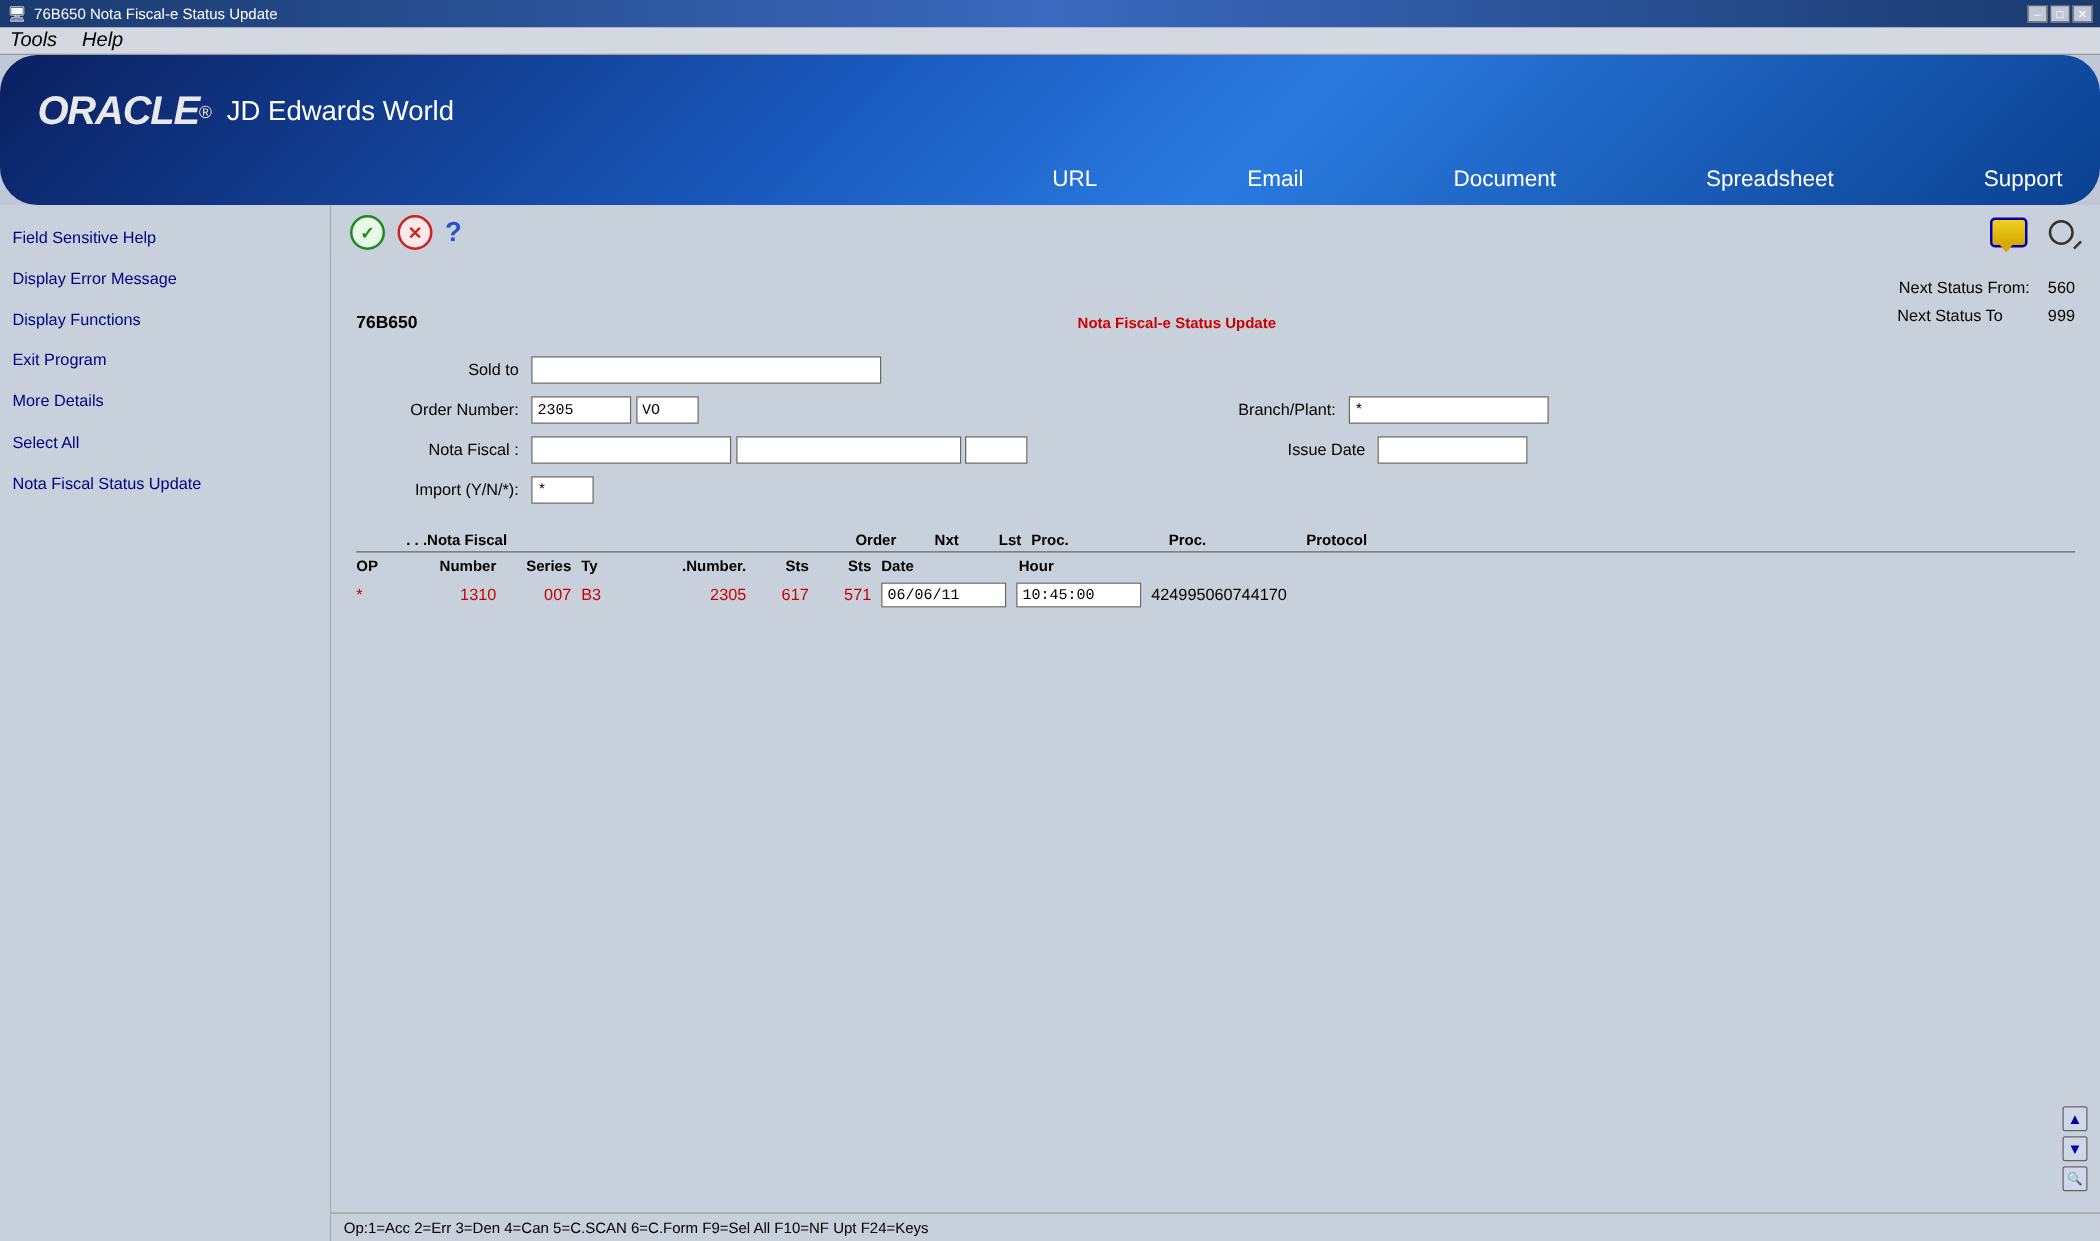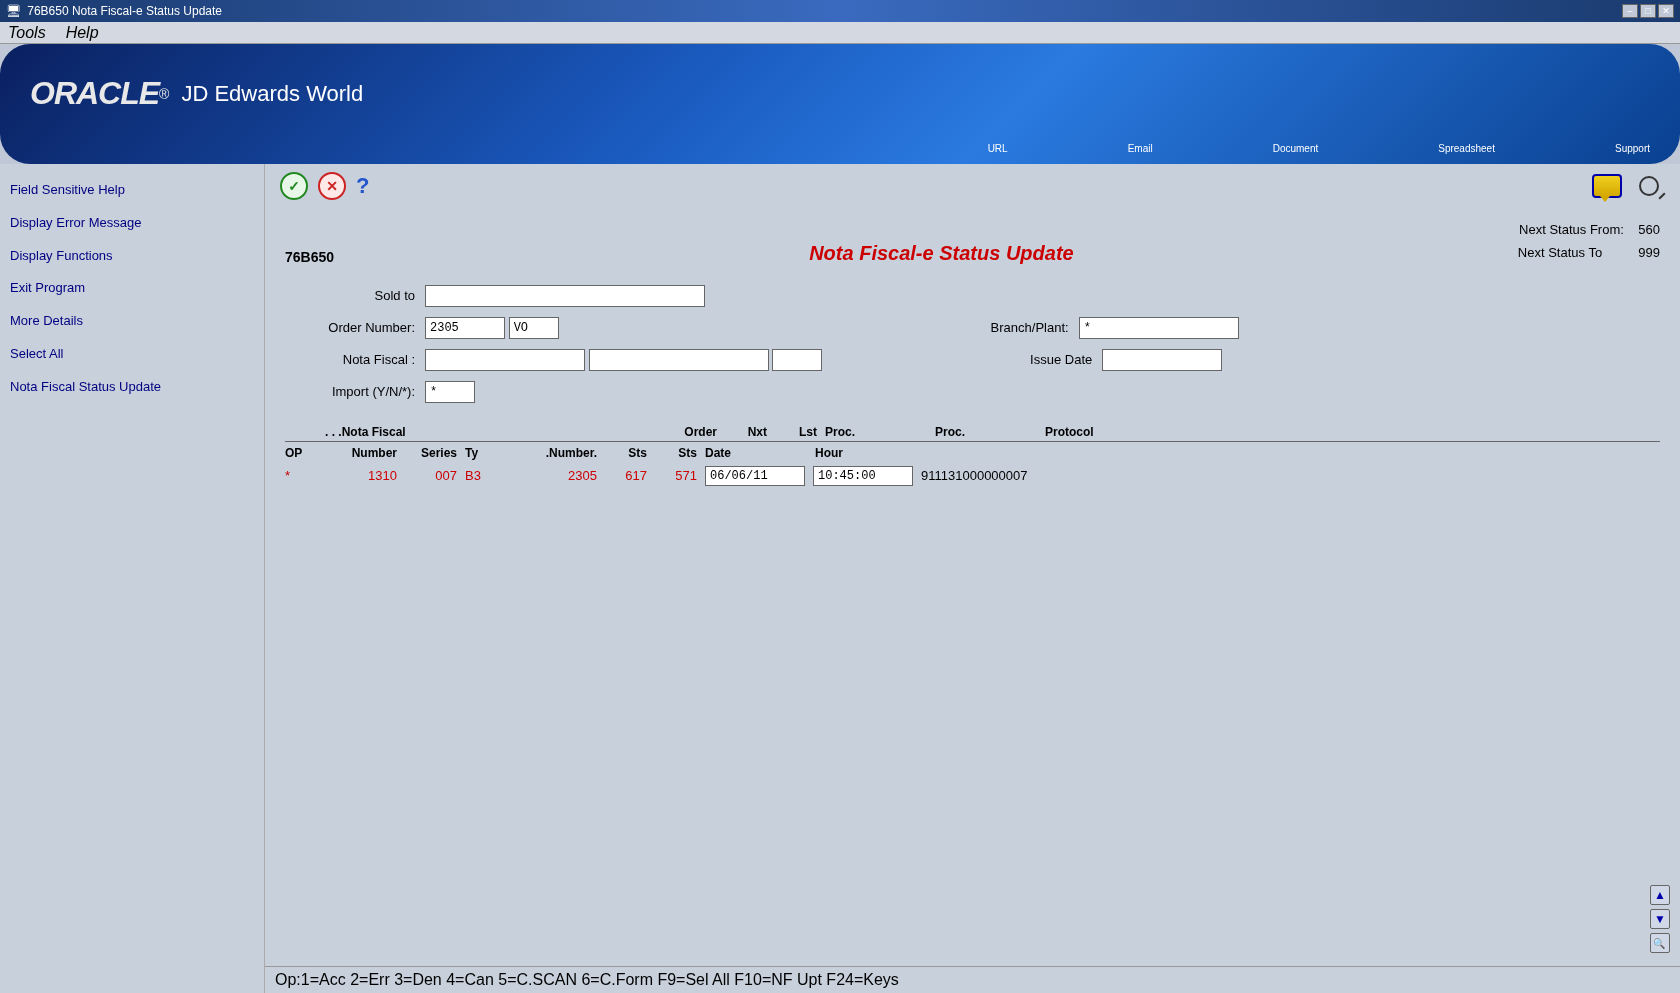--- a/index.html
+++ b/index.html
@@ -99,21 +99,21 @@
     }
     #header-nav {
       display: flex;
       justify-content: flex-end;
       align-items: center;
       padding: 0 30px 10px 0;
       gap: 120px;
     }
     .header-nav-item {
       color: white;
-      font-size: 10px;
+      font-size: 18px;
       cursor: pointer;
       text-decoration: none;
     }
 
     
     #main-layout {
       display: flex;
       height: calc(993px - 22px - 22px - 120px);
     }
 
@@ -226,23 +226,22 @@
     #form-id {
       font-size: 14px;
       font-weight: bold;
       color: #000;
       min-width: 80px;
     }
     #form-title {
       flex: 1;
       text-align: center;
       color: #cc0000;
-      font-size: 20px;
+      font-size: 12px;
       font-weight: bold;
-      font-style: italic;
     }
     #form-status {
       text-align: right;
       font-size: 13px;
       line-height: 1.8;
     }
 
     
     .form-row {
       display: flex;
@@ -313,21 +312,21 @@
 
     
     #status-bar {
       position: absolute;
       bottom: 0;
       left: 0;
       right: 0;
       background: #c8d0dc;
       border-top: 1px solid #999;
       padding: 4px 10px;
-      font-size: 16px;
+      font-size: 12px;
       color: #000;
     }
 
     
     #scroll-btns {
       position: absolute;
       right: 10px;
       bottom: 40px;
       display: flex;
       flex-direction: column;
@@ -487,21 +486,21 @@
         <div class="table-row">
           <span class="col-op cell-red">*</span>
           <span class="col-nf-number cell-red">1310</span>
           <span class="col-series cell-red">007</span>
           <span class="col-ty cell-red">B3</span>
           <span style="width:100px; text-align:right; padding-right:8px;" class="cell-red">2305</span>
           <span class="col-nxt cell-red">617</span>
           <span class="col-lst cell-red">571</span>
           <input class="cell-input" style="width: 100px; margin-right: 8px;" type="text" value="06/06/11">
           <input class="cell-input" style="width: 100px; margin-right: 8px;" type="text" value="10:45:00">
-          <span class="col-protocol">911131000000007</span>
+          <span class="col-protocol">424995060744170</span>
         </div>
       </div>
     </div>
 
     <div id="status-bar">
       <span>Op:1=Acc  2=Err  3=Den  4=Can  5=C.SCAN  6=C.Form  F9=Sel All  F10=NF Upt  F24=Keys</span>
     </div>
 
     <div id="scroll-btns">
       <div class="scroll-btn">▲</div>

